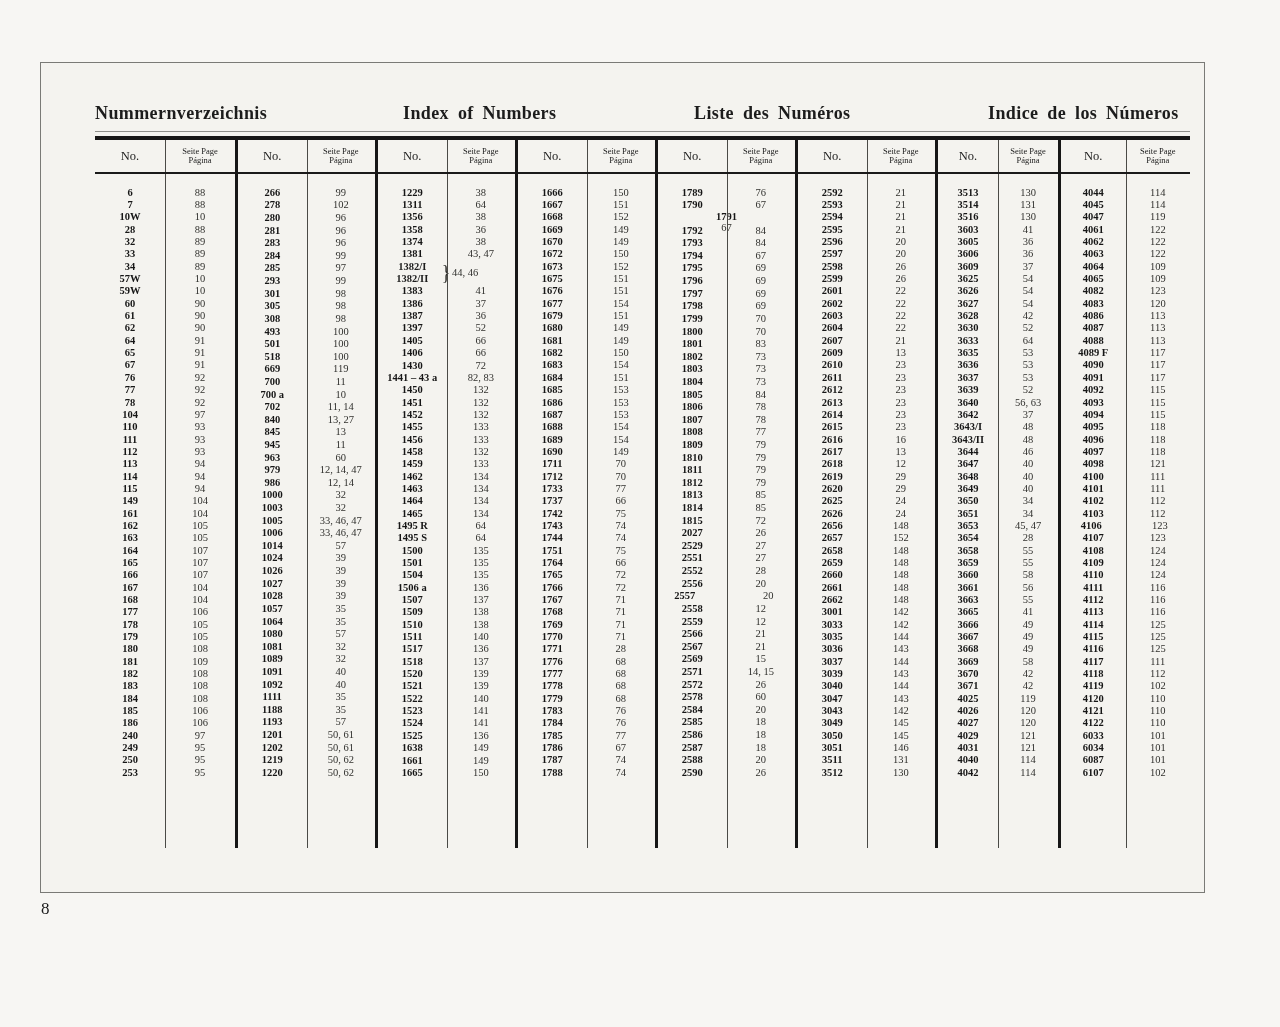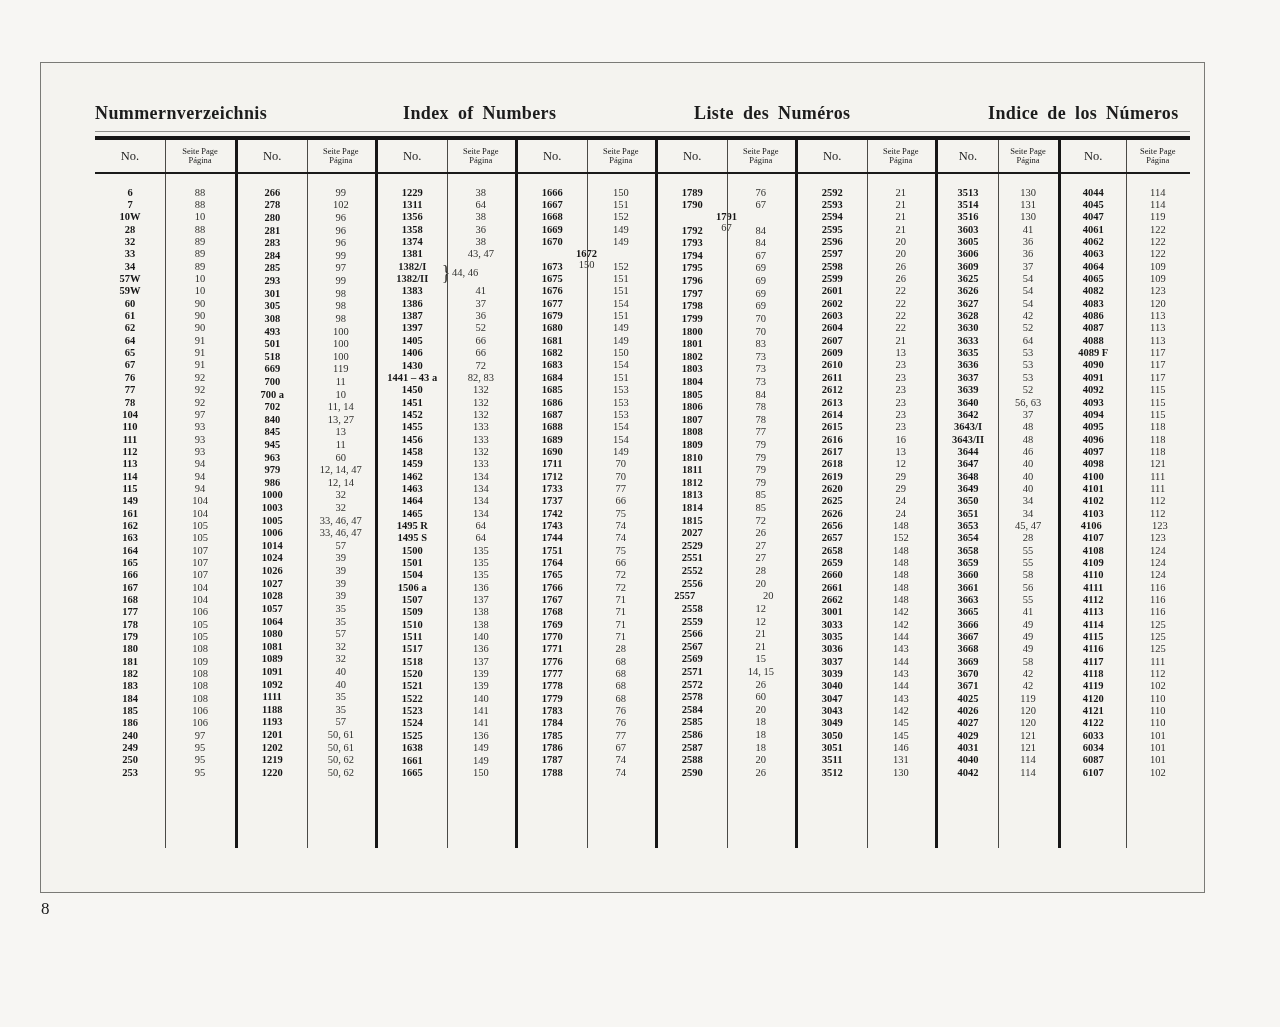--- a/index.html
+++ b/index.html
@@ -672,21 +672,21 @@
               <div class="rpg">152</div>
             </div>
             <div class="rw" style="height: 12.3542px;">
               <div class="rno">1669</div>
               <div class="rpg">149</div>
             </div>
             <div class="rw" style="height: 12.3542px;">
               <div class="rno">1670</div>
               <div class="rpg">149</div>
             </div>
-            <div class="rw" style="height: 12.3542px; flex-direction: column;">
+            <div class="rw" style="height: 12.3542px;">
               <div class="rno">1672</div>
               <div class="rpg">150</div>
             </div>
             <div class="rw" style="height: 12.3542px;">
               <div class="rno">1673</div>
               <div class="rpg">152</div>
             </div>
             <div class="rw" style="height: 12.3542px;">
               <div class="rno">1675</div>
               <div class="rpg">151</div>

